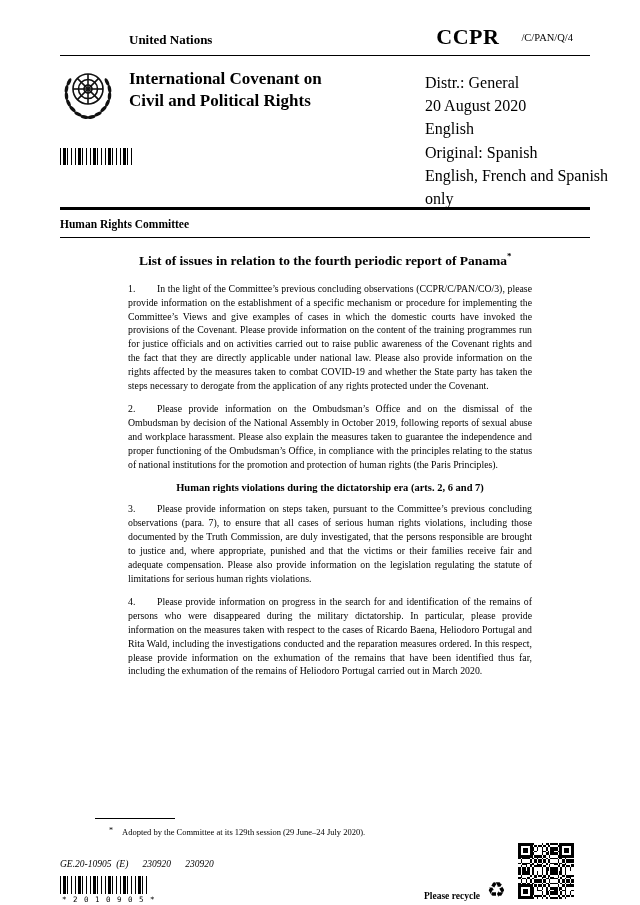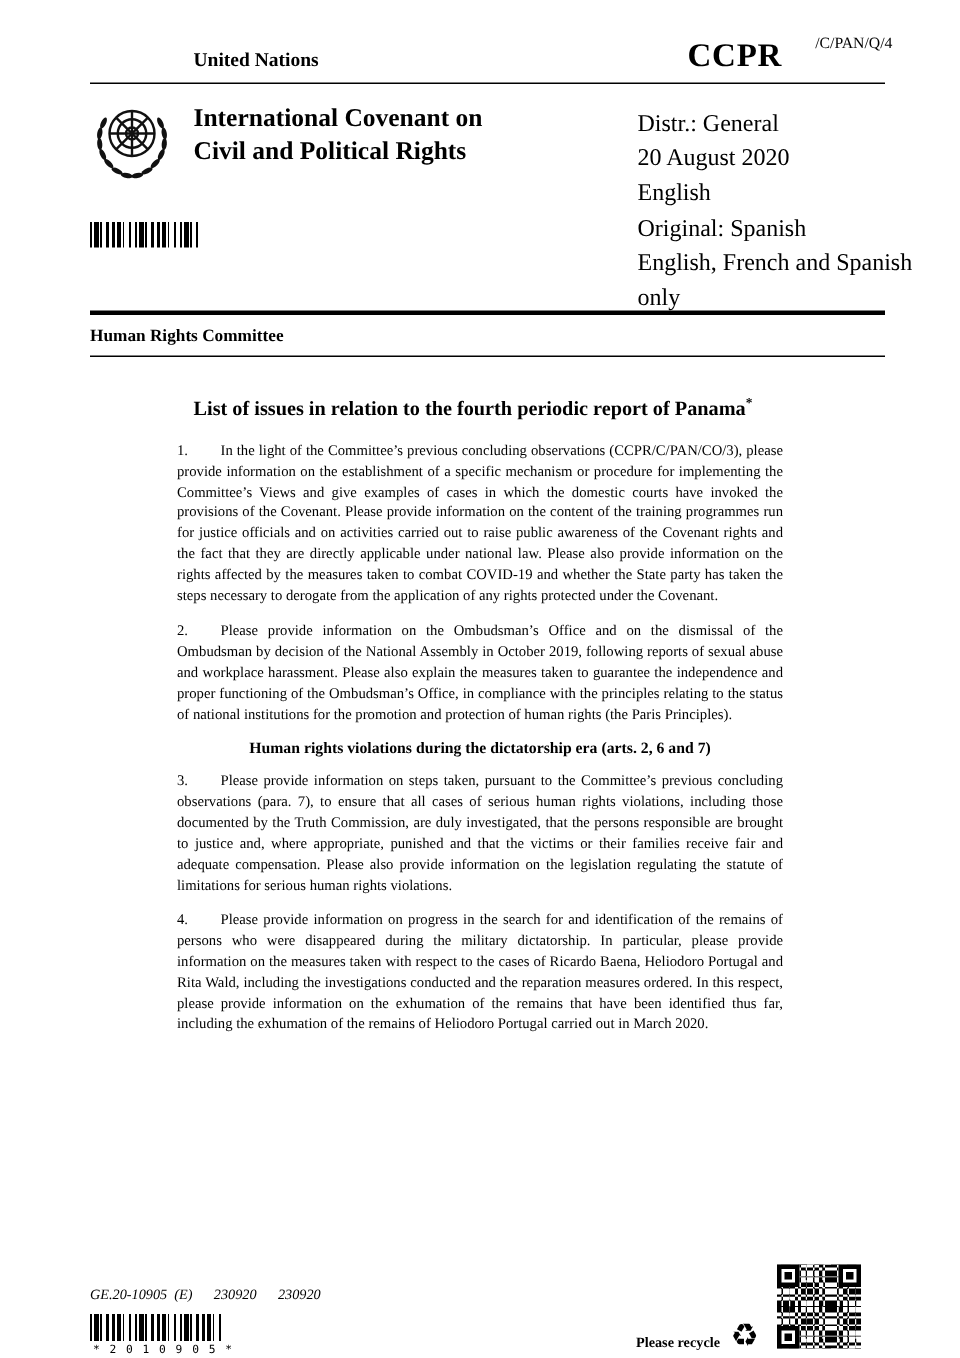--- a/index.html
+++ b/index.html
@@ -1,39 +1,39 @@
 <!DOCTYPE html>
 <html><head>
 <meta charset="utf-8">
 <style>
   html,body{margin:0;padding:0;background:#fff;}
   body{font-family:"Liberation Serif","DejaVu Serif",serif;color:#000;}
   .page{position:relative;width:640px;height:905px;background:#fff;overflow:hidden;}
 
   
   .un-name{position:absolute;left:129px;top:32px;font-size:13px;font-weight:bold;}
-  .doc-symbol{position:absolute;right:45px;top:24px;display:flex;align-items:flex-start;}
+  .doc-symbol{position:absolute;right:67px;top:24px;display:flex;align-items:center;}
   .sym-big{font-size:22px;font-weight:bold;letter-spacing:.5px;}
   .sym-small{font-size:10.5px;margin-left:22px;}
   .header-rule{position:absolute;left:60px;right:50px;top:55px;border-top:1.2px solid #000;}
 
   
   .emblem{position:absolute;left:58px;top:64px;width:60px;height:60px;}
   .covenant-title{position:absolute;left:129px;top:68px;font-size:17px;font-weight:bold;line-height:1.3;white-space:pre-line;}
   .distr-block{position:absolute;left:425px;top:71px;font-size:16px;line-height:1.45;}
   .barcode{background:repeating-linear-gradient(90deg,#000 0 1.5px,#fff 1.5px 3px,#000 3px 6px,#fff 6px 7px,#000 7px 8px,#fff 8px 11px,#000 11px 12.5px,#fff 12.5px 15px);}
   .top-barcode{position:absolute;left:60px;top:148px;width:72px;height:17px;}
 
   
   .thick-rule{position:absolute;left:60px;right:50px;top:207px;height:3px;background:#000;}
   .committee{position:absolute;left:60px;top:218px;font-size:11.5px;font-weight:bold;}
   .thin-rule{position:absolute;left:60px;right:50px;top:237px;border-top:1px solid #000;}
 
   
-  .content{position:absolute;left:118px;top:250px;width:404px;margin-top:12px;}
+  .content{position:absolute;left:128px;top:250px;width:404px;}
   .doc-title{margin:0 0 12px 11px;font-size:13.5px;font-weight:bold;line-height:1.35;}
   .doc-title sup{font-size:9px;}
   .section-heading{font-size:10.5px;font-weight:bold;line-height:1.33;margin:0 0 8px 0;}
   .section-heading.second{margin-top:6px;text-align:center;}
   .body-para{font-size:9.8px;line-height:1.42;text-align:justify;margin:0 0 9px 0;}
   .para-num{display:inline-block;width:29px;}
 
   
   .footnote-area{position:absolute;left:95px;top:818px;width:430px;font-size:8.5px;}
   .footnote-rule{width:80px;border-top:1px solid #000;margin-bottom:7px;}
@@ -132,20 +132,26 @@
 
     <p class="body-para">
       <span class="para-num">3.</span><span>Please provide information on steps taken, pursuant to the Committee’s previous concluding observations (para. 7), to ensure that all cases of serious human rights violations, including those documented by the Truth Commission, are duly investigated, that the persons responsible are brought to justice and, where appropriate, punished and that the victims or their families receive fair and adequate compensation. Please also provide information on the legislation regulating the statute of limitations for serious human rights violations.</span>
     </p>
 
     <p class="body-para">
       <span class="para-num">4.</span><span>Please provide information on progress in the search for and identification of the remains of persons who were disappeared during the military dictatorship. In particular, please provide information on the measures taken with respect to the cases of Ricardo Baena, Heliodoro Portugal and Rita Wald, including the investigations conducted and the reparation measures ordered. In this respect, please provide information on the exhumation of the remains that have been identified thus far, including the exhumation of the remains of Heliodoro Portugal carried out in March 2020.</span>
     </p>
   </main>
 
+  <div class="footnote-area">
+    <div class="footnote-rule"></div>
+    <div class="footnote-text">
+      <span class="footnote-marker">*</span><span>Adopted by the Committee at its 129th session (29 June–24 July 2020).</span>
+    </div>
+  </div>
 
   <div class="footer-ref">GE.20-10905  (E)      230920      230920</div>
   <div class="bottom-barcode barcode"></div>
   <div class="bottom-barcode-text">*2010905*</div>
 
   <div class="recycle">
     <span class="recycle-label">Please recycle</span>
     <span class="recycle-icon">♻</span>
   </div>
 

